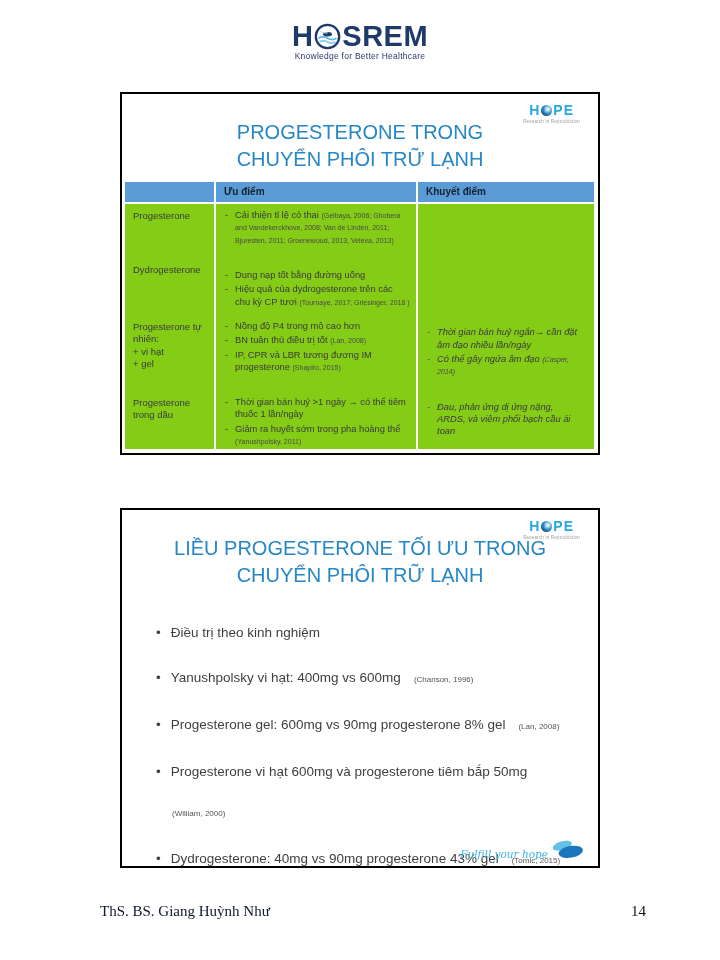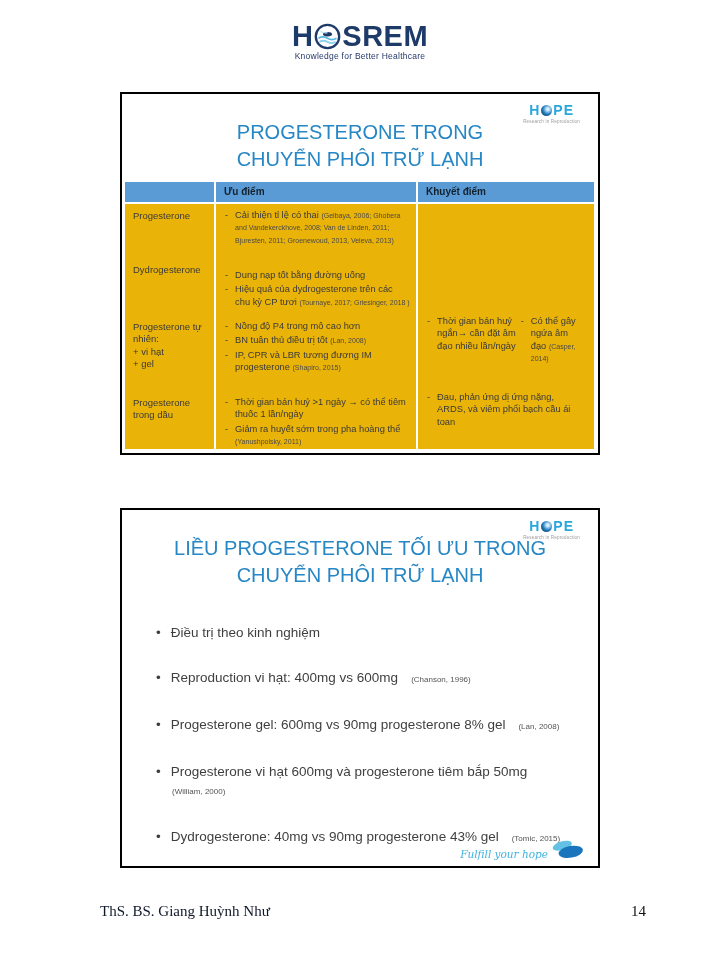--- a/index.html
+++ b/index.html
@@ -22,35 +22,35 @@
   .hope{position:absolute; top:9px; right:18px; display:flex; flex-direction:column; align-items:center;}
   .hope-row{display:flex; align-items:center; font-size:14px; font-weight:600; letter-spacing:1px; color:#2aa7dd; line-height:1;}
   .hope-dot{display:inline-block; width:11px; height:11px; border-radius:50%; margin:0 1px;
     background:radial-gradient(circle at 62% 38%, #d9f0fb 12%, #2a86c8 48%, #133a62 85%);}
   .hope-tag{margin-top:2px; font-size:4.5px; color:#9a9a9a; letter-spacing:.2px;}
   
   .ptable{position:absolute; left:3px; top:88px; width:380px; display:grid;
     grid-template-columns:89px 200px 176px; column-gap:2px;
     grid-template-rows:22px 54px 57px 76px 58px;}
   .th{background:#5b9bd5; border-bottom:2px solid #fff; font-size:10px; font-weight:bold; color:#12212e; padding:4px 8px 0; box-sizing:border-box;}
-  .td{background:#eab308; box-sizing:border-box; color:#3a3a3a;}
+  .td{background:#84cc16; box-sizing:border-box; color:#3a3a3a;}
   .td-label{padding:6px 4px 0 8px; font-size:9.5px; line-height:1.3;}
   .td-adv{padding:5px 6px 0 9px;}
   .td-adv.lower{padding-top:11px;}
-  .td-dis{padding:0 12px 0 9px; display:flex; justify-content:center;}
+  .td-dis{padding:0 12px 0 9px; display:flex; flex-direction:column; justify-content:center;font-style:italic;}
   .tb-bullet{display:flex; margin-bottom:2px; font-size:9.3px; line-height:1.32;}
   .tb-bullet::before{content:"-"; margin-right:7px; flex:none;}
   .cite{font-size:7px; color:#4a4a4a;}
   .sub{}
   
   .blist{position:absolute; left:34px; top:114px; right:16px; list-style:none; margin:0; padding:0;}
   .blist li{display:block; margin-bottom:27px; font-size:13.5px; line-height:18px; color:#3f3f3f;}
   .blist li::before{content:"•"; margin-right:10px;}
   .cite2{font-size:8px; color:#555; margin-left:13px;}
-  .cite-block{display:block; margin:2px 0 0 16px; font-size:8px; color:#555;}
+  .cite-block{display:block; margin:24px 0 0 16px; font-size:8px; color:#555;}
   
   .fulfill{position:absolute; right:14px; bottom:6px; display:flex; align-items:flex-end; gap:2px;}
   .fulfill-text{font-family:"DejaVu Serif", serif; font-style:italic; font-size:10.5px; color:#3fb3e0;}
   
   .footer-author{position:absolute; left:100px; top:903px; font-family:"Liberation Serif", serif; font-size:15px; color:#0f172a;}
   .footer-page{position:absolute; right:74px; top:903px; font-family:"Liberation Serif", serif; font-size:15px; color:#111;}
 </style>
 </head>
 <body>
 
@@ -163,21 +163,21 @@
       <div class="hope-tag">Research in Reproduction</div>
     </div>
 
     <h1 class="slide-title">
       <span>LIỀU PROGESTERONE TỐI ƯU TRONG</span><br>
       <span>CHUYỂN PHÔI TRỮ LẠNH</span>
     </h1>
 
     <ul class="blist">
       <li><span>Điều trị theo kinh nghiệm</span></li>
-      <li><span>Reproduction vi hạt: 400mg vs 600mg</span><span class="cite2">(Chanson, 1996)</span></li>
+      <li><span>Yanushpolsky vi hạt: 400mg vs 600mg</span><span class="cite2">(Chanson, 1996)</span></li>
       <li><span>Progesterone gel: 600mg vs 90mg progesterone 8% gel</span><span class="cite2">(Lan, 2008)</span></li>
       <li><span>Progesterone vi hạt 600mg và progesterone tiêm bắp 50mg</span><span class="cite-block">(William, 2000)</span></li>
       <li><span>Dydrogesterone: 40mg vs 90mg progesterone 43% gel</span><span class="cite2">(Tomic, 2015)</span></li>
     </ul>
 
     <div class="fulfill">
       <span class="fulfill-text">Fulfill your hope</span>
       <svg width="34" height="22" viewBox="0 0 36 22">
         <ellipse cx="13" cy="7.5" rx="10.5" ry="4.6" fill="#62c1e5" transform="rotate(-16 13 7.5)"></ellipse>
         <ellipse cx="22" cy="14" rx="13" ry="6.2" fill="#1b75bc" transform="rotate(-10 22 14)"></ellipse>

